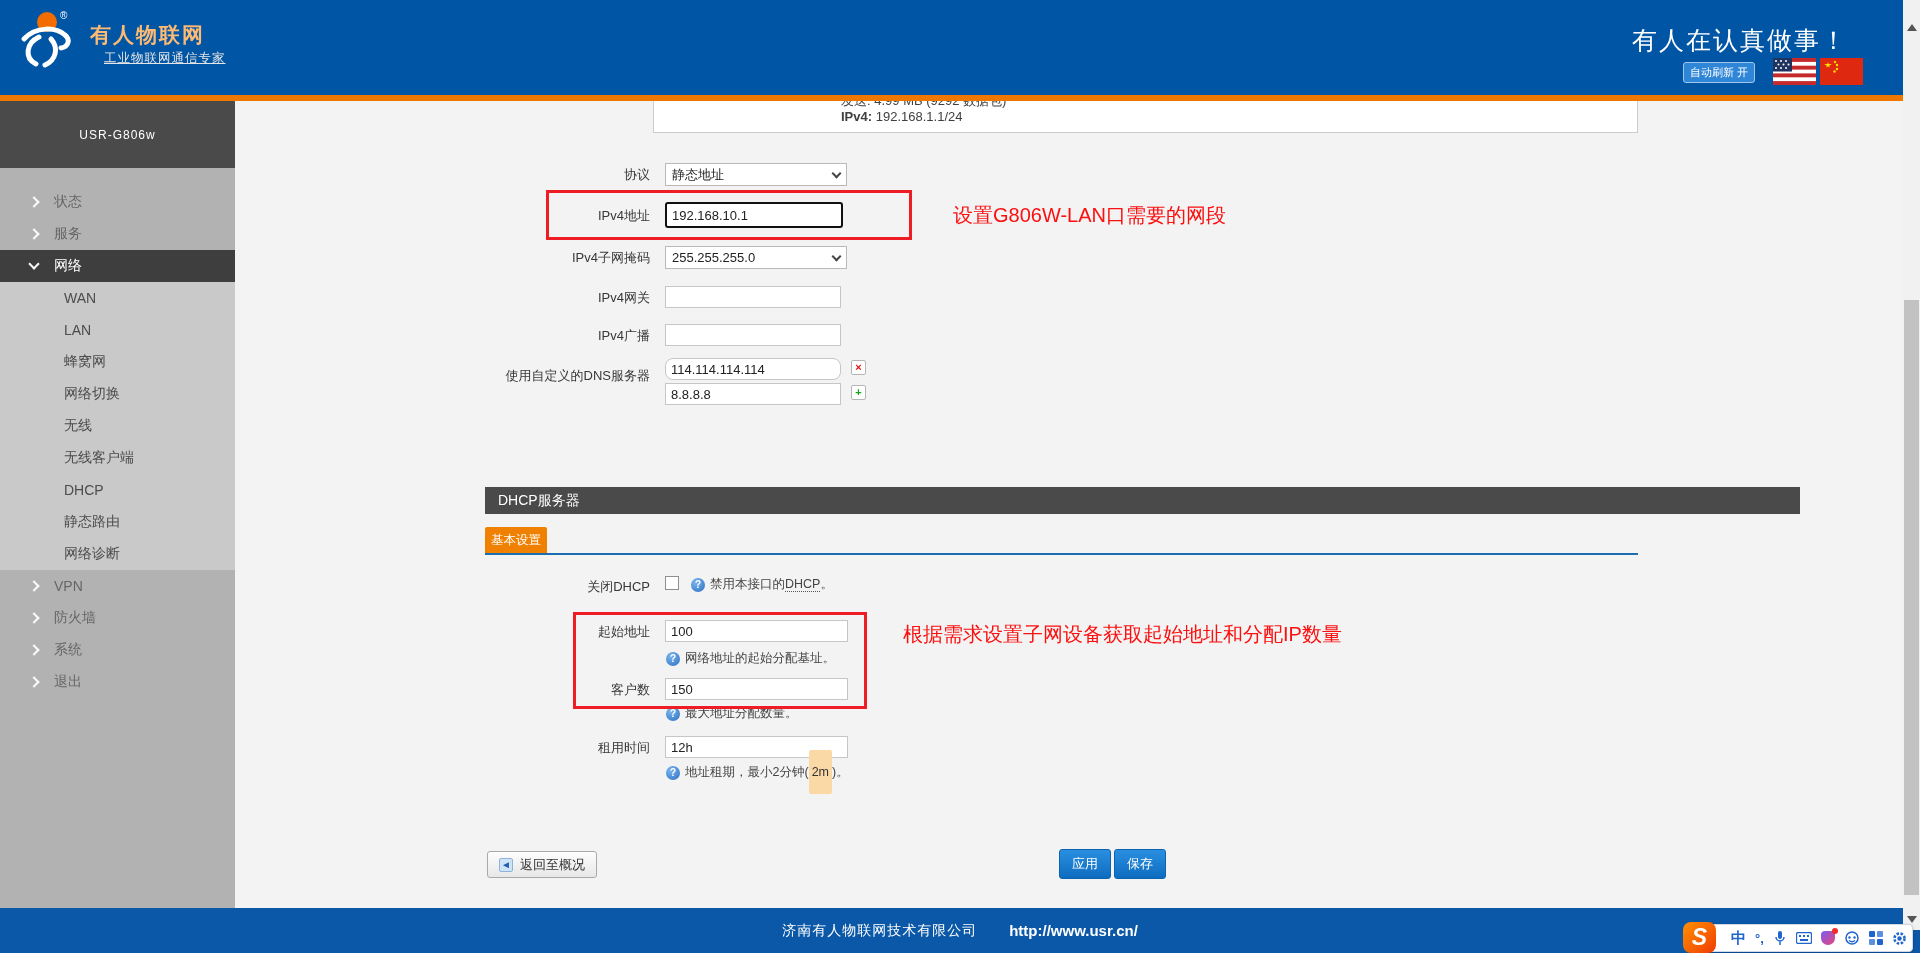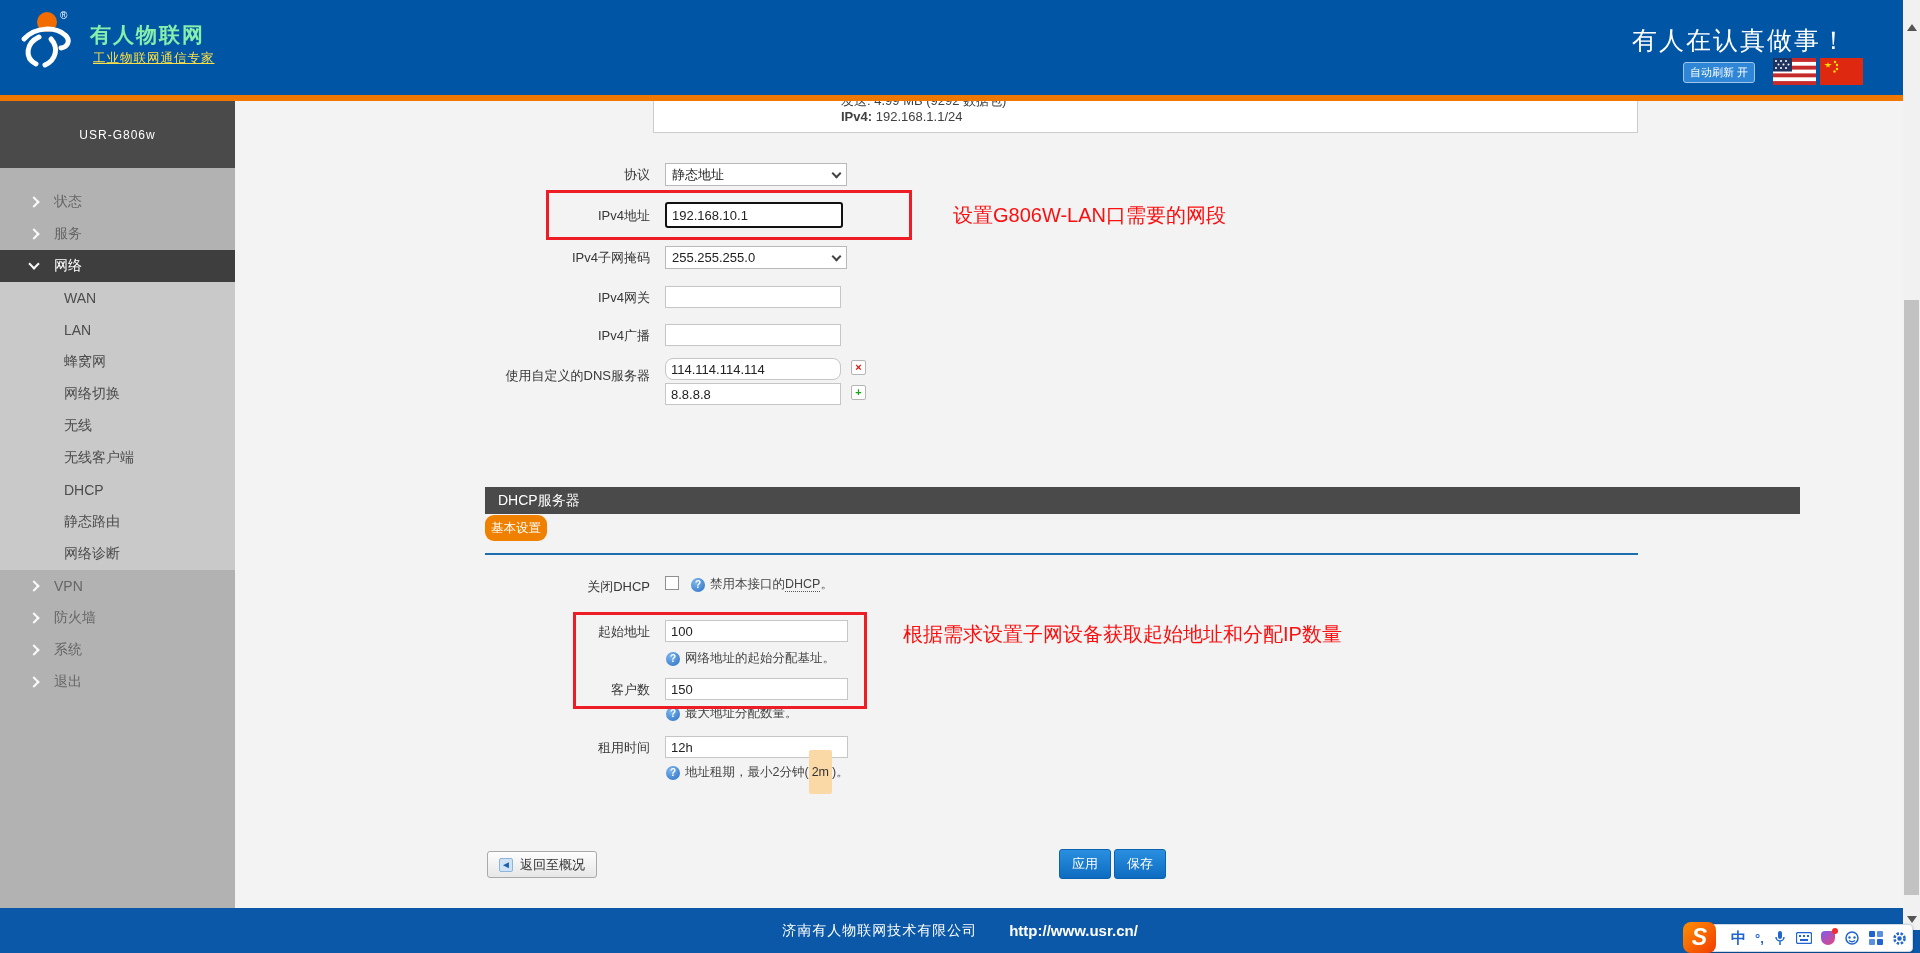--- a/index.html
+++ b/index.html
@@ -3,22 +3,22 @@
 <meta charset="utf-8">
 <style>
   * { margin:0; padding:0; box-sizing:border-box; }
   html,body { width:1920px; height:953px; overflow:hidden; }
   body { font-family:"Liberation Sans","DejaVu Sans",sans-serif; background:#f3f3f3; position:relative; }
 
   
   .header { position:absolute; left:0; top:0; width:1903px; height:95px; background:#0055a4; }
   .orange-bar { position:absolute; left:0; top:95px; width:1903px; height:6px; background:#f07800; }
   .logo-wrap { position:absolute; left:14px; top:7px; width:64px; height:64px; }
-  .brand { position:absolute; left:90px; top:21px; color:#86efac; font-size:21px; font-weight:bold; letter-spacing:2px; }
-  .tagline { position:absolute; left:93px; top:50px; color:#fde047; font-size:12.5px; letter-spacing:1px; text-decoration:underline; }
+  .brand { position:absolute; left:90px; top:21px; color:#fdba74; font-size:21px; font-weight:bold; letter-spacing:2px; }
+  .tagline { position:absolute; left:104px; top:50px; color:#e5e5e5; font-size:12.5px; letter-spacing:1px; text-decoration:underline; }
   .slogan { position:absolute; right:55px; top:24px; color:#fff; font-size:25px; letter-spacing:2px; }
   .refresh-badge { position:absolute; right:148px; top:62px; background:#2f85d6; border:1px solid #9fc6ec; border-radius:3px; color:#fff; font-size:11px; padding:2px 6px; cursor:pointer; }
   .flag { position:absolute; top:58px; width:43px; height:27px; display:block; }
   .flag-us { right:87px; }
   .flag-cn { right:40px; }
 
   
   .sidebar { position:absolute; left:0; top:101px; width:235px; height:807px; background:#b2b2b2; }
   .side-title { height:67px; background:#4a4a4a; color:#fff; font-size:12px; display:flex; align-items:center; justify-content:center; letter-spacing:1px; }
   .menu { padding-top:18px; }
@@ -237,21 +237,21 @@
   <div class="flabel" style="top:226px;">IPv4广播</div>
   <input class="finput" style="top: 223px;" value="">
 
   <div class="flabel" style="top:266px;">使用自定义的DNS服务器</div>
   <input class="finput" style="top: 257px; border-radius: 8px;" value="114.114.114.114">
   <span class="dns-icon dns-del" style="top:259px;">×</span>
   <input class="finput" style="top: 282px;" value="8.8.8.8">
   <span class="dns-icon dns-add" style="top:284px;">+</span>
 
   <div class="dhcp-bar" style="top:386px;">DHCP服务器</div>
-  <div class="tab" style="top:414px;border-radius:9px;">基本设置</div>
+  <div class="tab" style="top:426px;">基本设置</div>
   <div class="tab-line" style="top:452px;"></div>
 
   <div class="flabel" style="top:477px;">关闭DHCP</div>
   <span class="cb" style="top:475px;"></span>
   <div class="hint-row" style="left:456px; top:475px;">
     <span class="help-ico"></span>
     <span><span>禁用本接口的</span><span class="dotted-link">DHCP</span><span>。</span></span>
   </div>
 
   <div class="flabel" style="top:522px;">起始地址</div>

